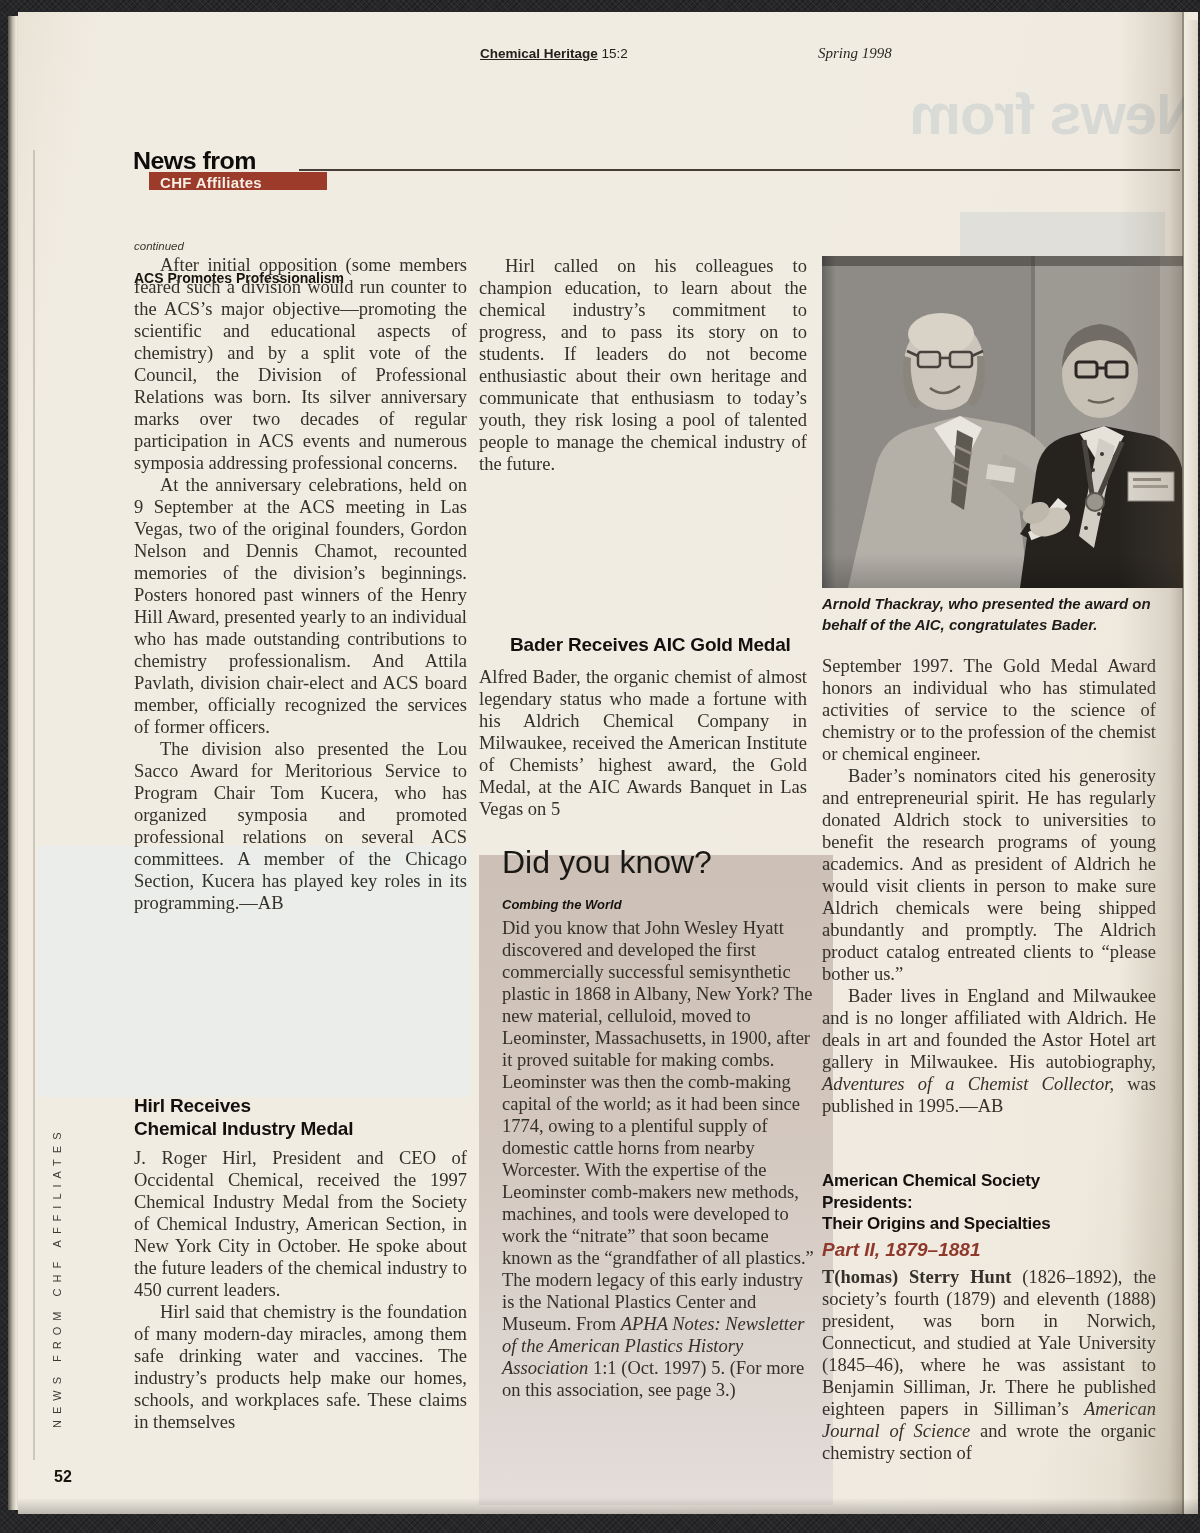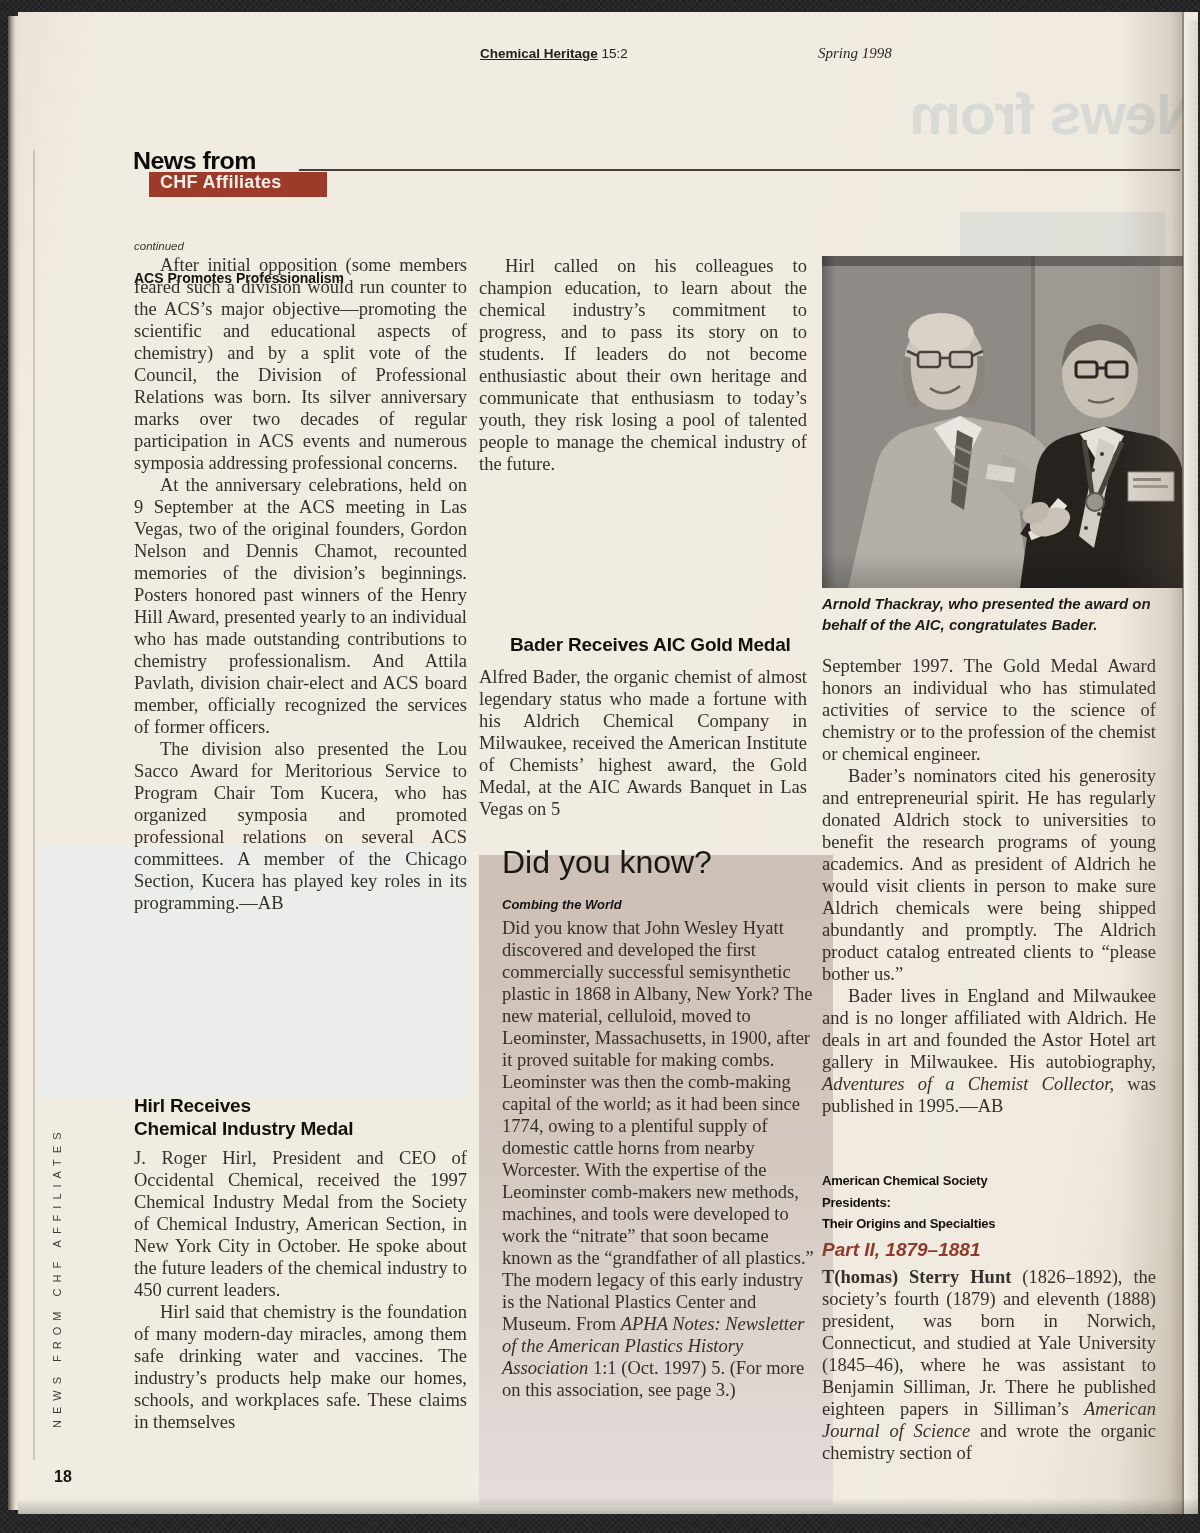--- a/index.html
+++ b/index.html
@@ -27,22 +27,22 @@
   .ghost-title{left:946px;top:80px;width:252px;height:70px;font-weight:bold;font-size:58px;
     letter-spacing:-1px;color:rgba(148,170,185,.26);transform:scaleX(-1);white-space:nowrap;}
   .ghost-banner{left:960px;top:212px;width:205px;height:46px;background:rgba(160,180,192,.20);}
   
   .runhead{top:46px;font-size:13.5px;color:#24211d;}
   .runhead .bold{font-weight:bold;text-decoration:underline;}
   .season{left:818px;top:45px;font-family:"Liberation Serif",serif;font-style:italic;font-size:15px;color:#2a2724;}
   
   .masthead{left:133px;top:147px;font-size:24px;font-weight:bold;letter-spacing:-0.5px;color:#0e0d0c;transform:scaleX(1.04);transform-origin:left top;}
   .rule{left:299px;top:169px;width:881px;height:2px;background:#453e37;}
-  .banner{left:149px;top:172px;width:167px;height:25px;background:#9c3b2a;color:#f5efe6;
-    font-weight:bold;font-size:18px;line-height:21px;padding-left:11px;letter-spacing:.3px;}
+  .banner{left:149px;top:172px;width:167px;height:18px;background:#9c3b2a;color:#f5efe6;
+    font-weight:bold;font-size:15px;line-height:21px;padding-left:11px;letter-spacing:.3px;}
   
   .serif p{margin:0;font-family:"Liberation Serif",serif;font-size:18.5px;line-height:22px;
     text-align:justify;color:#34302a;}
   .serif p.ind{text-indent:26px;}
   .sec-h{font-weight:bold;font-size:19px;line-height:23px;color:#14100d;letter-spacing:-0.2px;}
   .seg-i{font-style:italic;}
   .seg-b{font-weight:bold;}
   .small-h{left:134px;top:222px;font-weight:bold;font-size:14px;color:#17140f;margin-top:48px;}
   .continued{left:134px;top:240px;font-style:italic;font-size:11.5px;color:#3a362f;}
   .col1-acs{left:134px;top:254px;width:333px;}
@@ -57,21 +57,21 @@
     background:linear-gradient(#cdc0b7 0%,#d2c6bd 40%,#ded7d2 85%,#e4ddd9 100%);}
   .dyk-title{margin-top:-11px;font-size:32px;font-weight:normal;letter-spacing:0;color:#191815;}
   .dyk-sub{margin-top:16px;font-weight:bold;font-style:italic;font-size:13px;color:#17130f;}
   .dyk-body{margin-top:5px;}
   .dyk-body p{text-align:left;}
   
   .photo{left:822px;top:256px;width:361px;height:332px;background:#8e8b86;}
   .caption{left:822px;top:594px;width:348px;font-weight:bold;font-style:italic;
     font-size:15px;line-height:20.5px;color:#1d1b18;}
   .col3-top{left:822px;top:655px;width:334px;}
-  .pres-h{left:822px;top:1170px;width:342px;font-weight:bold;font-size:13px;line-height:21.5px;color:#14100d;letter-spacing:-0.2px;}
+  .pres-h{left:822px;top:1170px;width:342px;font-weight:bold;font-size:17px;line-height:21.5px;color:#14100d;letter-spacing:-0.2px;}
   .pres-sub{left:822px;top:1239px;font-weight:bold;font-style:italic;font-size:19px;color:#8e392b;}
   .pres-body{left:822px;top:1266px;width:334px;}
   
   .vlabel{left:51px;top:1068px;height:360px;writing-mode:vertical-rl;transform:rotate(180deg);
     white-space:nowrap;font-size:11px;letter-spacing:6px;color:#3c3a36;}
   .pagenum{left:54px;top:1468px;font-weight:bold;font-size:16px;color:#17140f;}
 </style>
 </head>
 <body>
 
@@ -218,19 +218,19 @@
     <div>American Chemical Society</div>
     <div>Presidents:</div>
     <div>Their Origins and Specialties</div>
   </div>
   <div class="abs pres-sub">Part II, 1879–1881</div>
   <div class="abs pres-body serif">
     <p><span class="seg-b">T(homas) Sterry Hunt</span><span> (1826–1892), the society’s fourth (1879) and eleventh (1888) president, was born in Norwich, Connecticut, and studied at Yale University (1845–46), where he was assistant to Benjamin Silliman, Jr. There he published eighteen papers in Silliman’s </span><span class="seg-i">American Journal of Science</span><span> and wrote the organic chemistry section of</span></p>
   </div>
 
   <div class="abs vlabel">NEWS FROM CHF AFFILIATES</div>
-  <div class="abs pagenum">18</div>
+  <div class="abs pagenum">52</div>
 
   <div class="abs gutter-shade"></div>
   <div class="abs gutter-line"></div>
   <div class="abs page-sliver"></div>
   <div class="abs bottom-shadow"></div>
 </div>
 
 </body></html>

